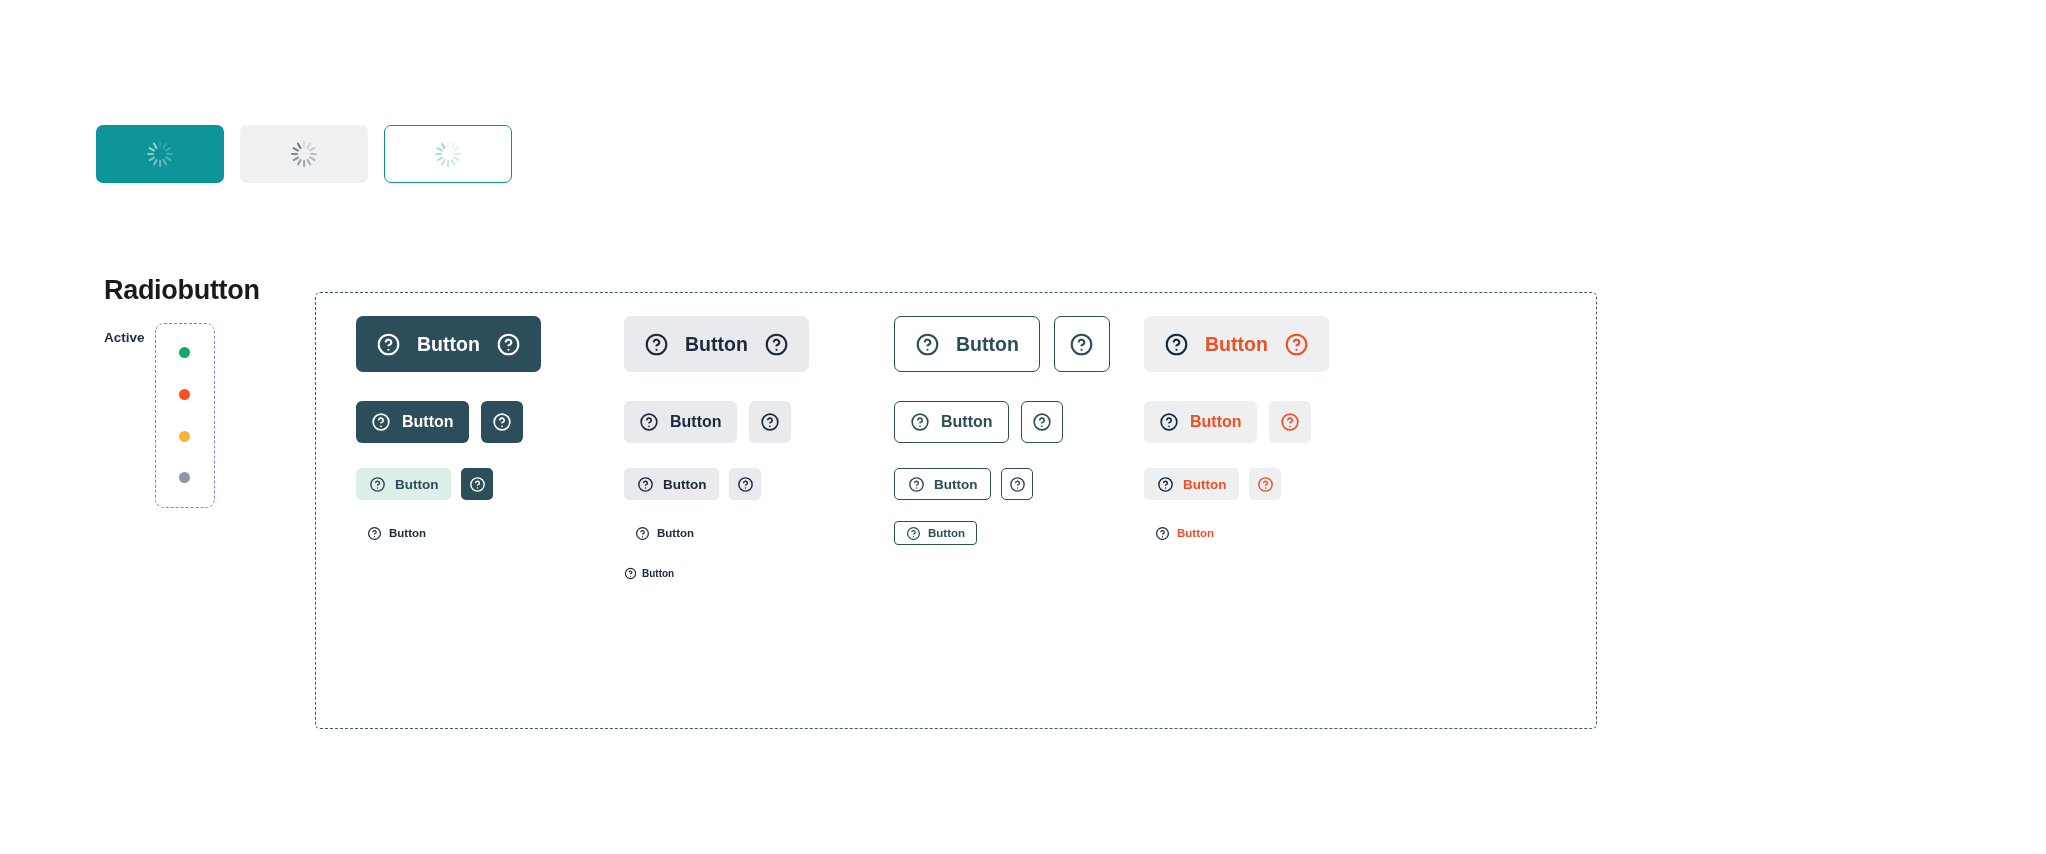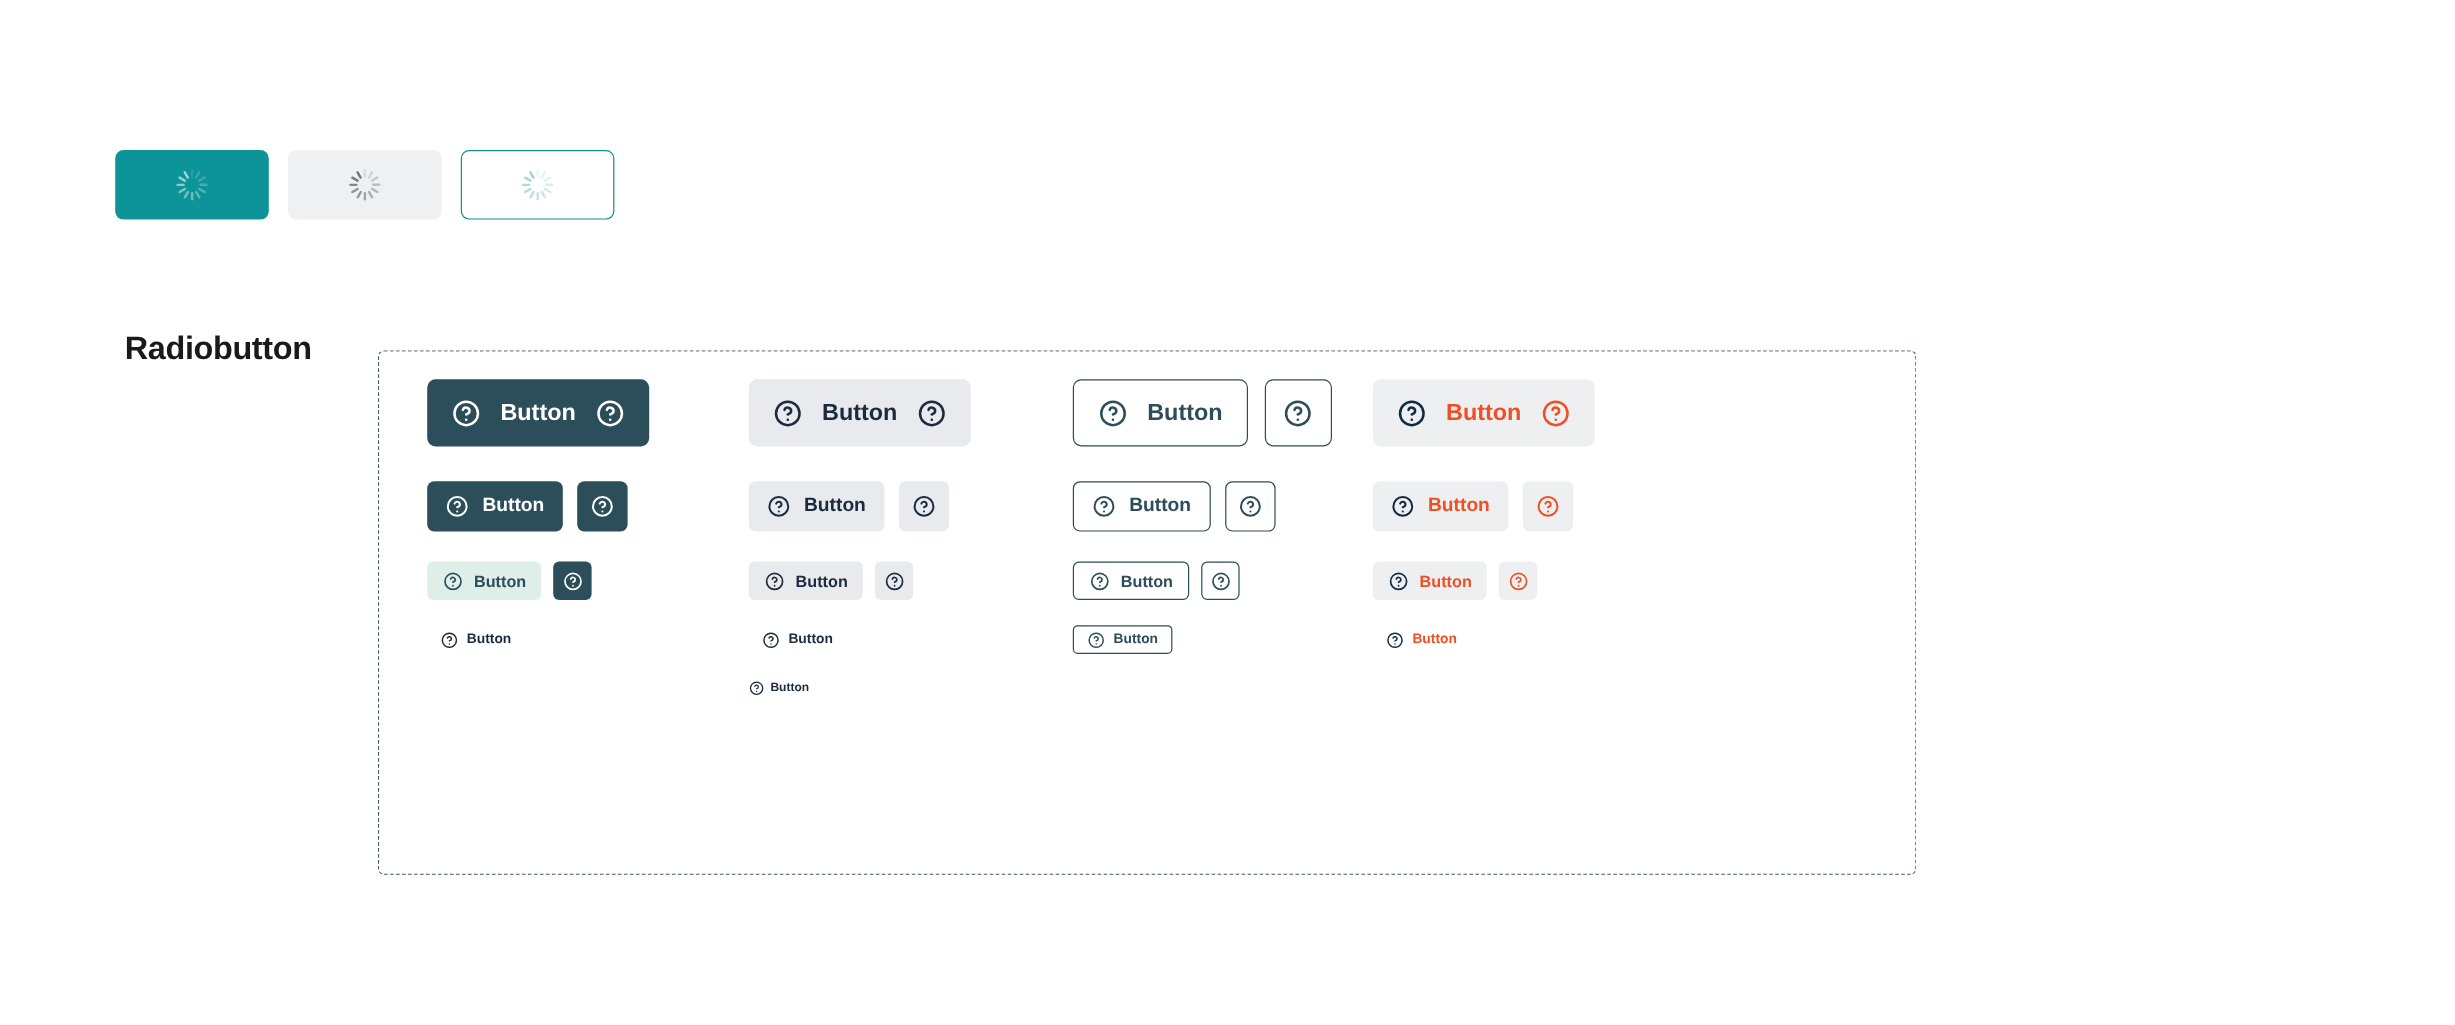--- a/index.html
+++ b/index.html
@@ -202,20 +202,29 @@
         <i style="background: rgba(159, 210, 212, 0.78); transform: rotate(240deg);"></i>
         <i style="background: rgba(159, 210, 212, 0.85); transform: rotate(270deg);"></i>
         <i style="background: rgba(159, 210, 212, 0.93); transform: rotate(300deg);"></i>
         <i style="background: rgb(159, 210, 212); transform: rotate(330deg);"></i>
       </span>
   </div>
 </div>
 
 <div id="radio-section">
   <h2 id="radio-heading">Radiobutton</h2>
+  <div id="radio-body">
+    <div id="radio-state-label">Active</div>
+    <div id="radio-group" style="border-color: rgb(154, 116, 201);">
+        <span class="radio-dot" style="background: rgb(15, 169, 104);"></span>
+        <span class="radio-dot" style="background: rgb(244, 81, 30);"></span>
+        <span class="radio-dot" style="background: rgb(249, 178, 51);"></span>
+        <span class="radio-dot" style="background: rgb(141, 151, 165);"></span>
+      </div>
+  </div>
 </div>
 
 <div id="showcase" style="border-color: rgb(63, 90, 104);">
   <div class="col" id="col-primary">
       <div class="btn-row r1">
         <button class="btn v-primary sz-xl">
           <svg viewBox="0 0 24 24" width="25" height="25" class="help-icon" fill="none" stroke="#ffffff" stroke-width="2" stroke-linecap="round">
             <circle cx="12" cy="12" r="9.4"></circle>
             <path d="M9.35 9.2a2.75 2.75 0 0 1 5.34.9c0 1.85-2.72 2.75-2.72 2.75"></path>
             <circle cx="12" cy="17.1" r="1.05" fill="#ffffff" stroke="none"></circle>

